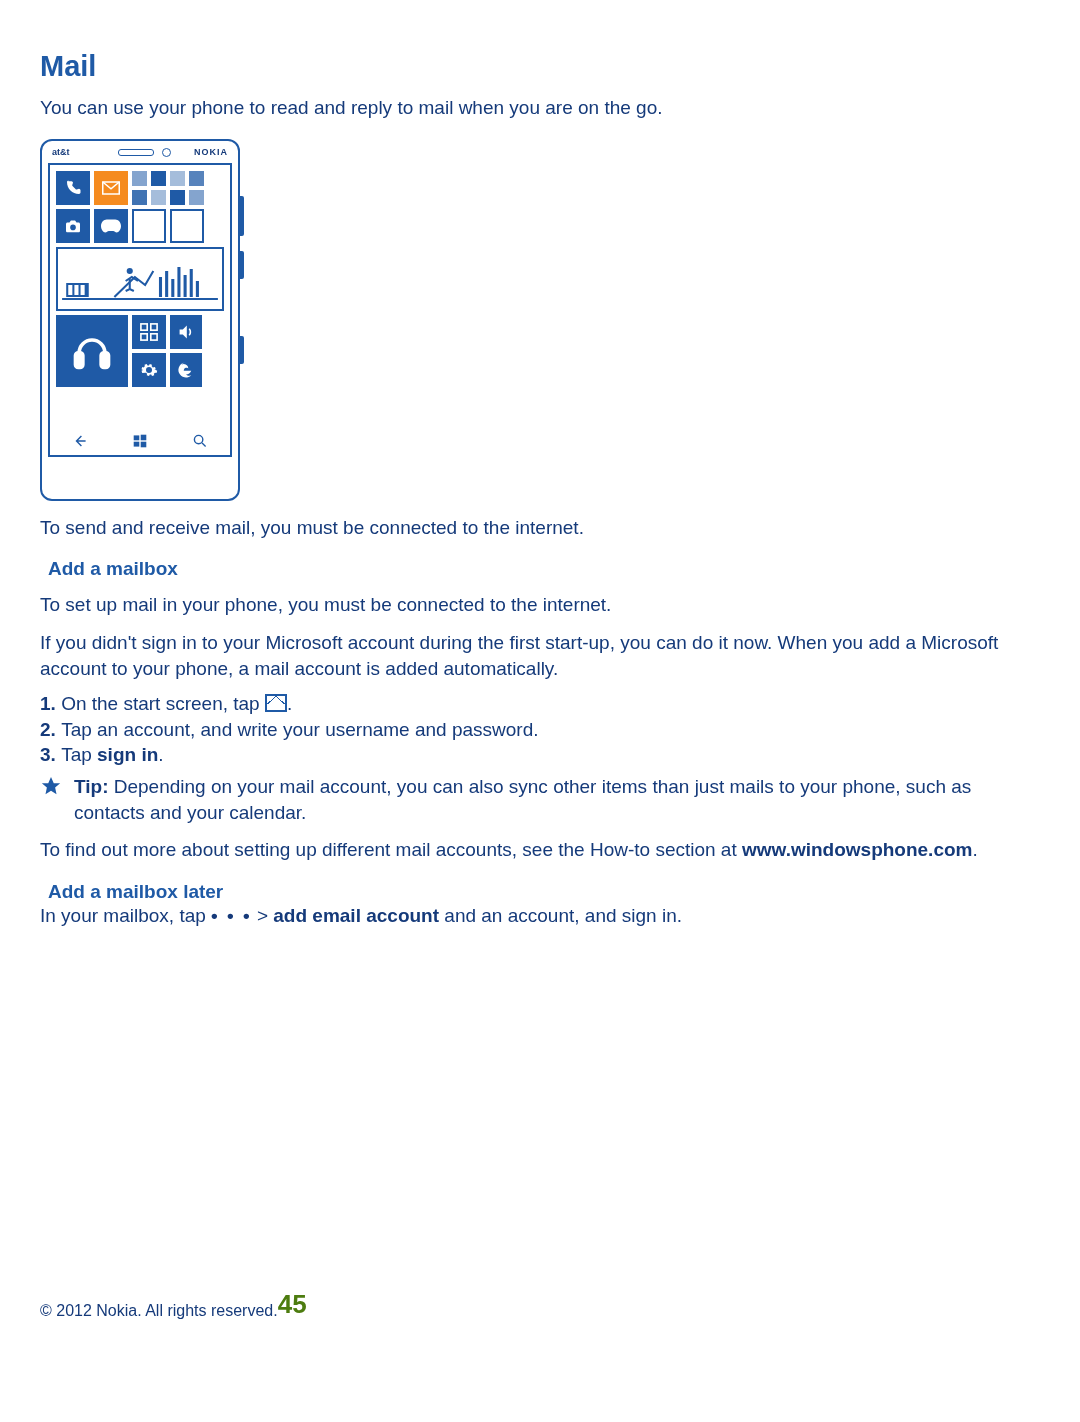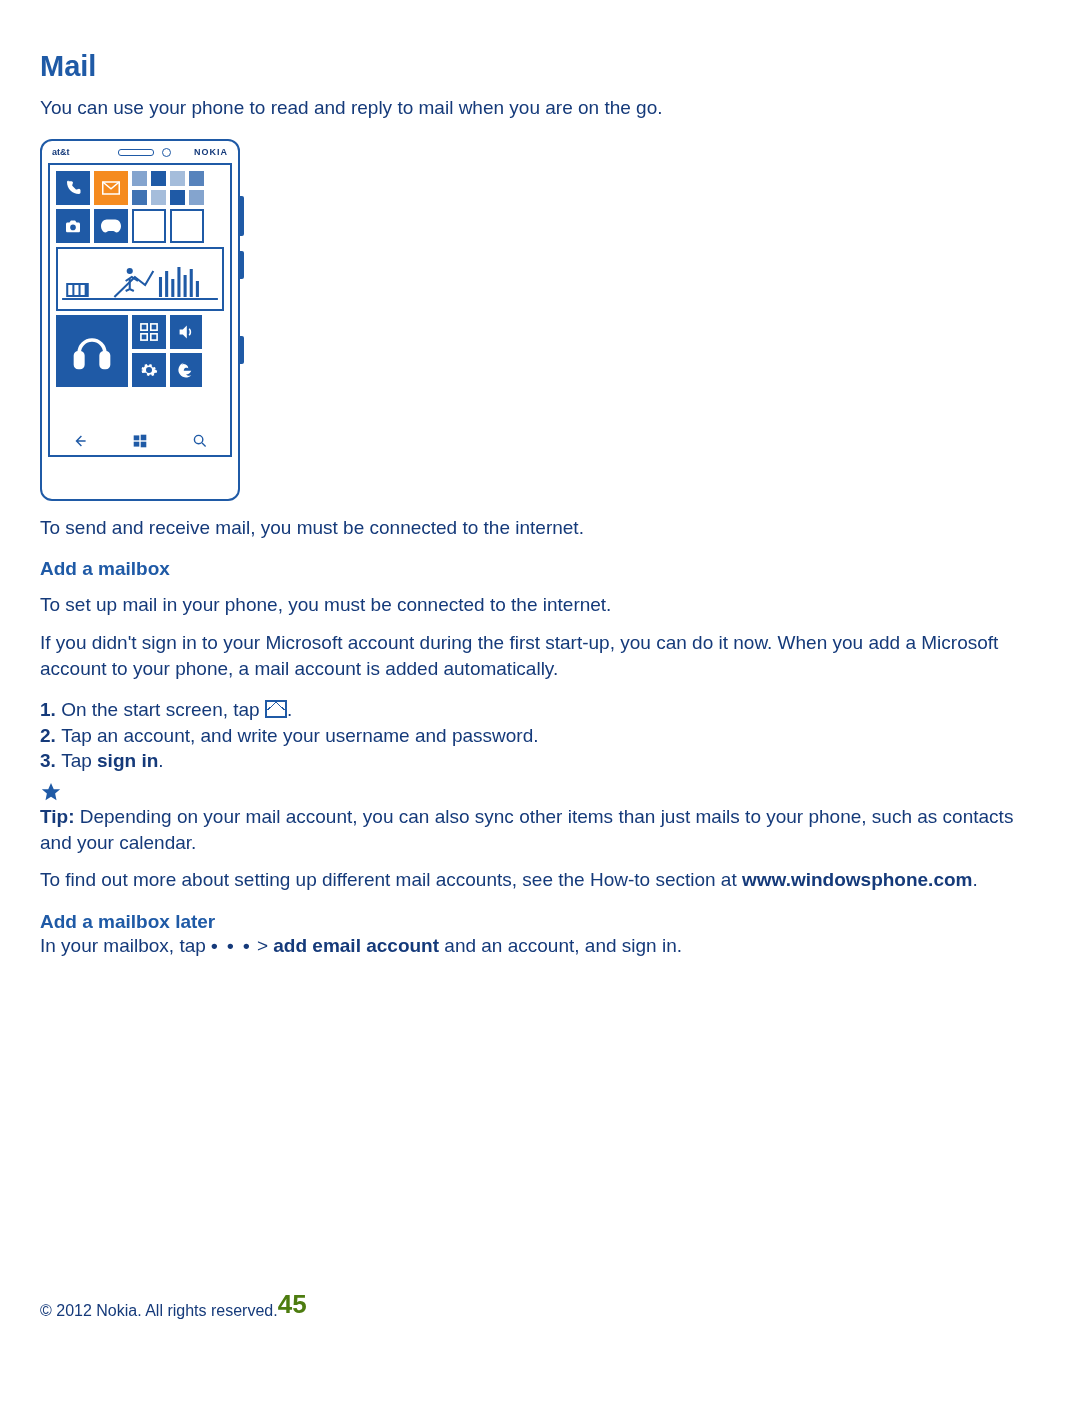--- a/index.html
+++ b/index.html
@@ -21,34 +21,33 @@
   .h1 {
     font-size: 29px;
     font-weight: bold;
     color: #1f5aa6;
     margin: 0 0 6px 0;
   }
   .h2 {
     font-size: 19px;
     font-weight: bold;
     color: #1f5aa6;
-    margin: 18px 0 6px 0;
+    margin: 18px 0 6px 8px;
   }
   p {
     margin: 12px 0 2px 0;
     line-height: 1.35;
   }
-  .steps { margin-top:16px; }
+  .steps { margin-top:10px; }
   .step-line { line-height:1.35; }
   .bold { font-weight: bold; }
   .tip-row {
     display: flex;
     align-items: flex-start;
     margin-top:6px;
-    flex-direction:column;
   }
   .tip-star {
     flex: 0 0 auto;
     width: 28px;
     margin-right: 6px;
     margin-top:2px;
   }
   .tip-text { flex:1; line-height:1.35;}
   .footer {
     position: absolute;

